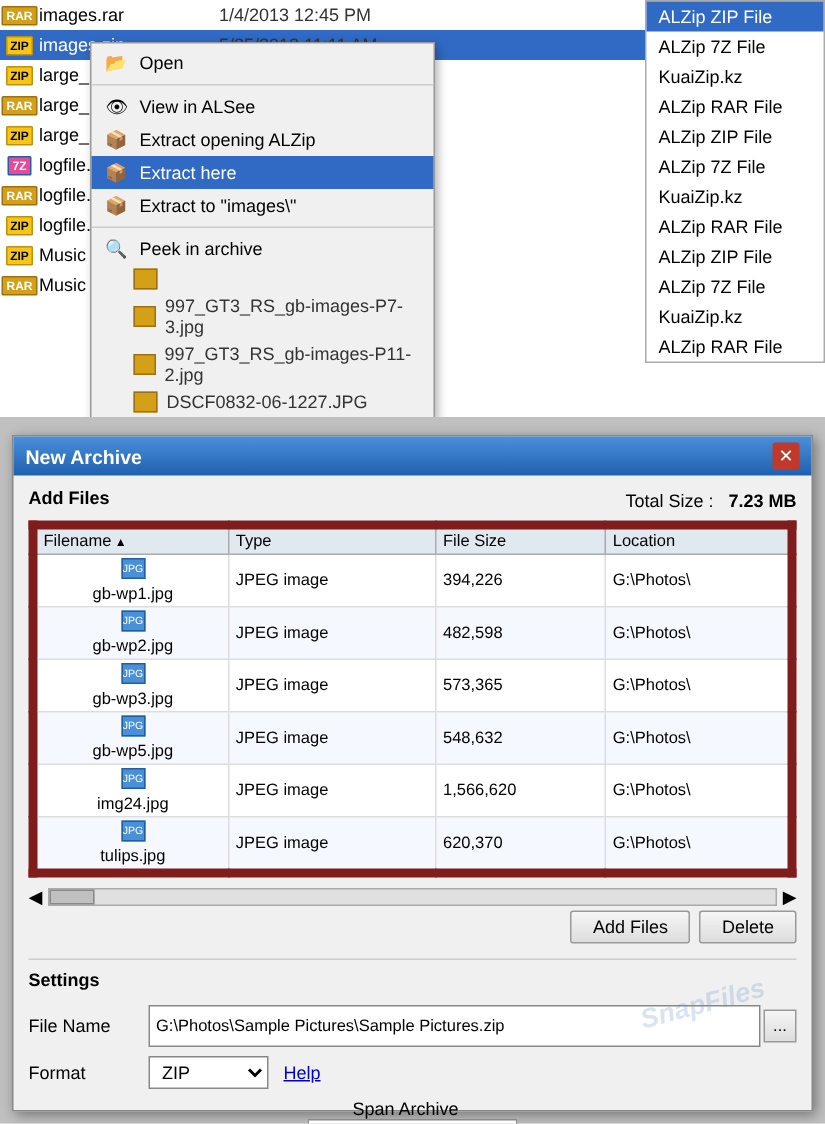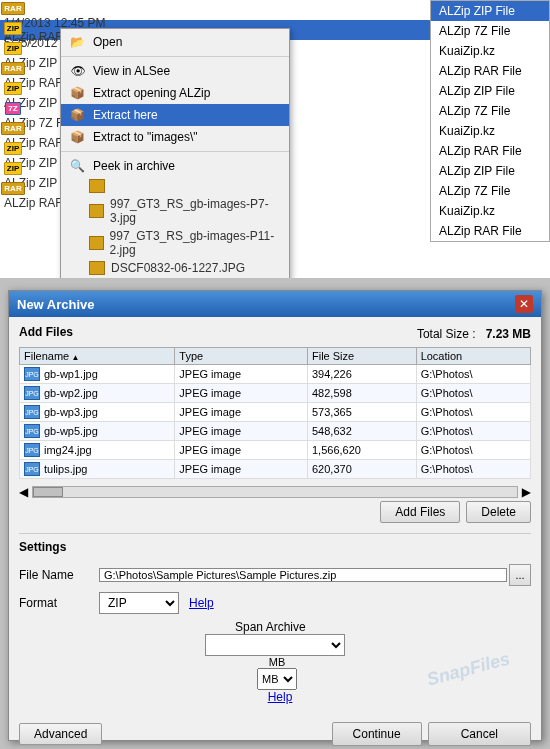--- a/index.html
+++ b/index.html
@@ -22,25 +22,24 @@
       overflow: hidden;
     }
 
     .file-list {
       width: 100%;
       background: #fff;
     }
 
     .file-row {
       display: flex;
-      align-items: flex-start;
+      align-items: center;
       height: 20px;
       padding: 0 4px;
       border-bottom: none;
-      flex-direction: column;
     }
 
     .file-row.selected {
       background: #316AC5;
       color: #fff;
     }
 
     .file-row .file-icon {
       width: 18px;
       height: 16px;
@@ -211,21 +210,21 @@
     .total-size-row {
       display: flex;
       justify-content: space-between;
       align-items: center;
       margin-bottom: 4px;
     }
 
     
     .file-table {
       width: 100%;
-      border: 1px solid #7f1d1d;
+      border: 6px solid #7f1d1d;
       background: #fff;
       border-collapse: collapse;
       margin-bottom: 6px;
     }
 
     .file-table th {
       background: #e0e8f0;
       border: 1px solid #aaa;
       padding: 2px 4px;
       text-align: left;
@@ -249,20 +248,21 @@
     }
 
     .file-table tr:nth-child(even) td {
       background: #f5f8ff;
     }
 
     .file-icon-cell {
       display: flex;
       align-items: center;
       gap: 4px;
+      flex-direction: column;
     }
 
     .jpeg-icon {
       width: 16px;
       height: 14px;
       background: #4a90d9;
       border: 1px solid #2060a0;
       font-size: 7px;
       color: #fff;
       display: inline-flex;
@@ -323,21 +323,21 @@
       margin-bottom: 6px;
     }
 
     .settings-label {
       width: 80px;
       font-size: 12px;
     }
 
     .settings-input {
       flex: 1;
-      height: 14px;
+      height: 28px;
       border: 1px solid #888;
       padding: 2px 4px;
       font-size: 11px;
       background: #fff;
     }
 
     .browse-btn {
       width: 22px;
       height: 22px;
       background: linear-gradient(to bottom, #f5f5f5, #ddd);

